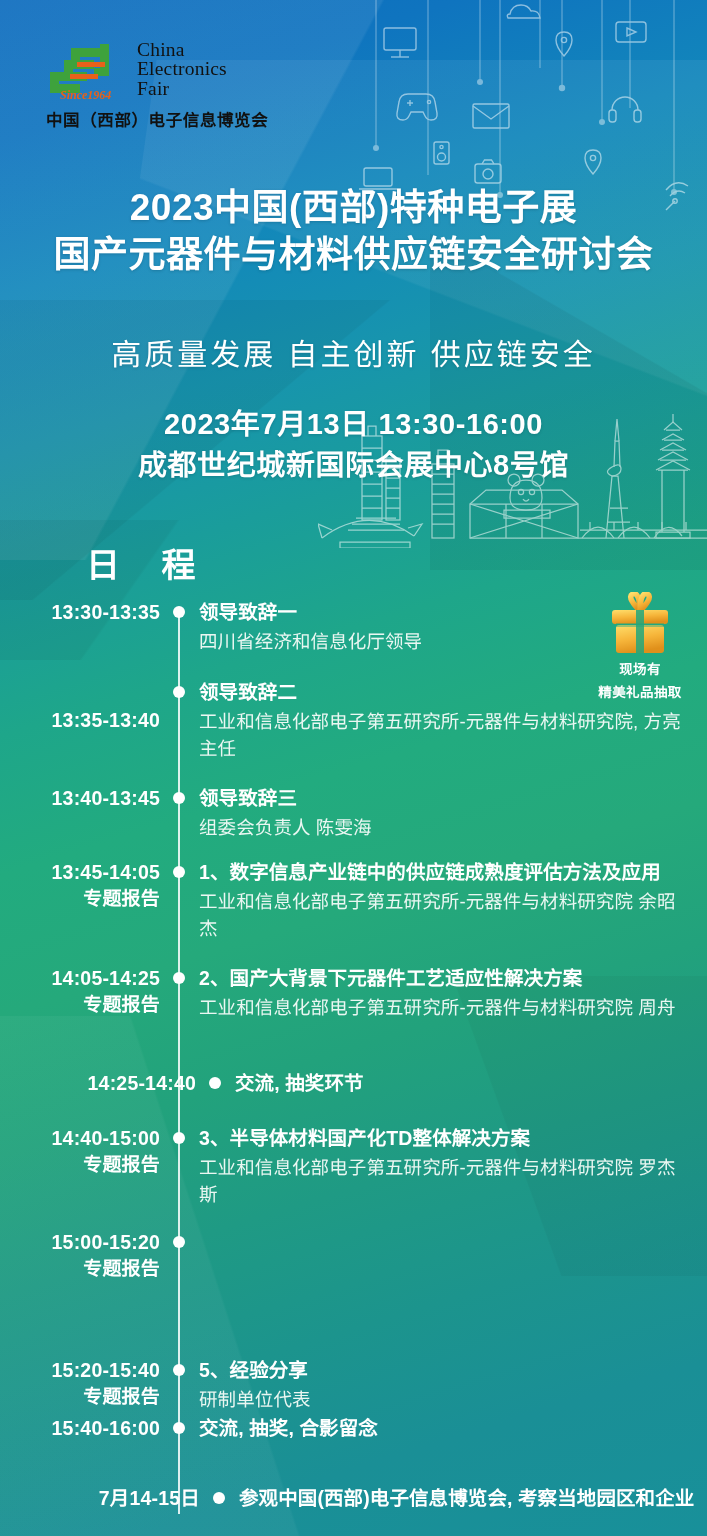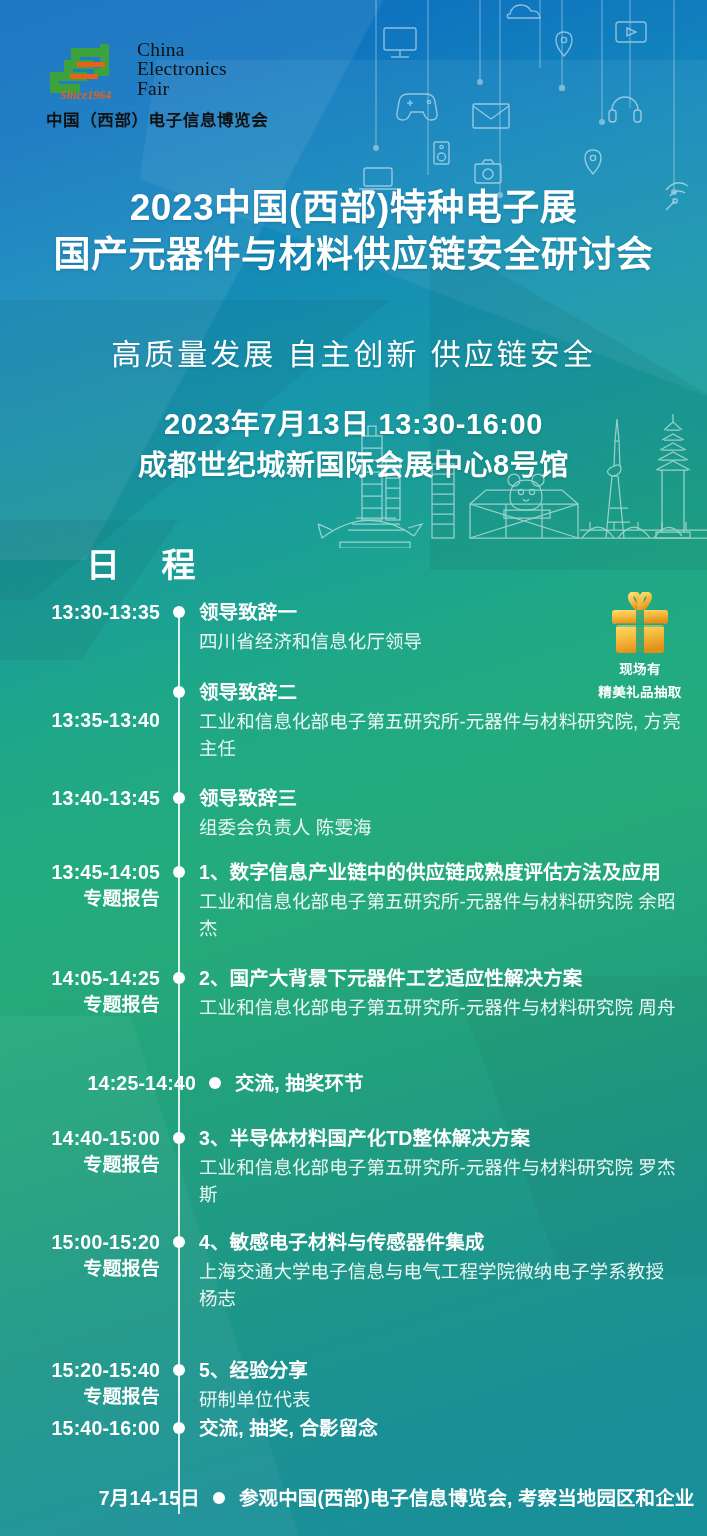--- a/index.html
+++ b/index.html
@@ -413,24 +413,20 @@
         <div class="d">工业和信息化部电子第五研究所-元器件与材料研究院 罗杰斯</div>
       </div>
     </div>
 
     <div class="row" style="top:642px;">
       <div class="time">
         <span>15:00-15:20</span>
         <span class="sub">专题报告</span>
       </div>
       <div class="dot" style="top:6px;"></div>
-      <div class="body">
-        <div class="t">4、敏感电子材料与传感器件集成</div>
-        <div class="d">上海交通大学电子信息与电气工程学院微纳电子学系教授 杨志</div>
-      </div>
     </div>
 
     <div class="row" style="top:770px;">
       <div class="time">
         <span>15:20-15:40</span>
         <span class="sub">专题报告</span>
       </div>
       <div class="dot" style="top:6px;"></div>
       <div class="body">
         <div class="t">5、经验分享</div>

